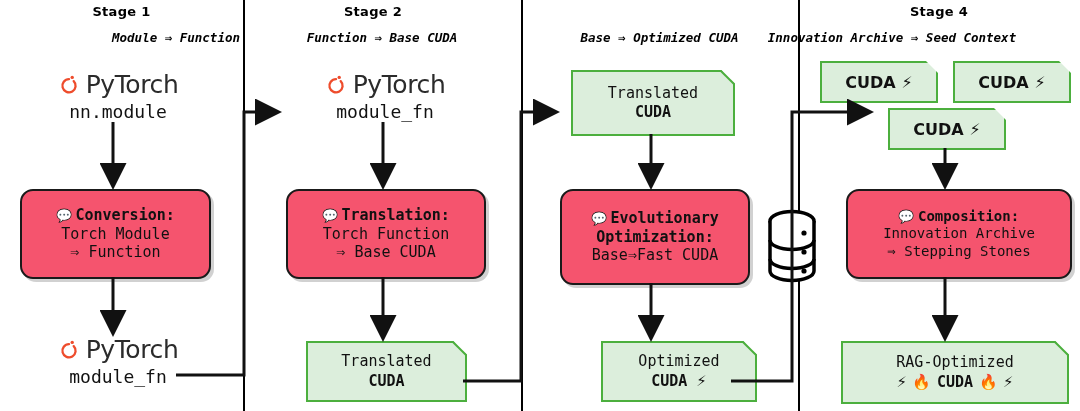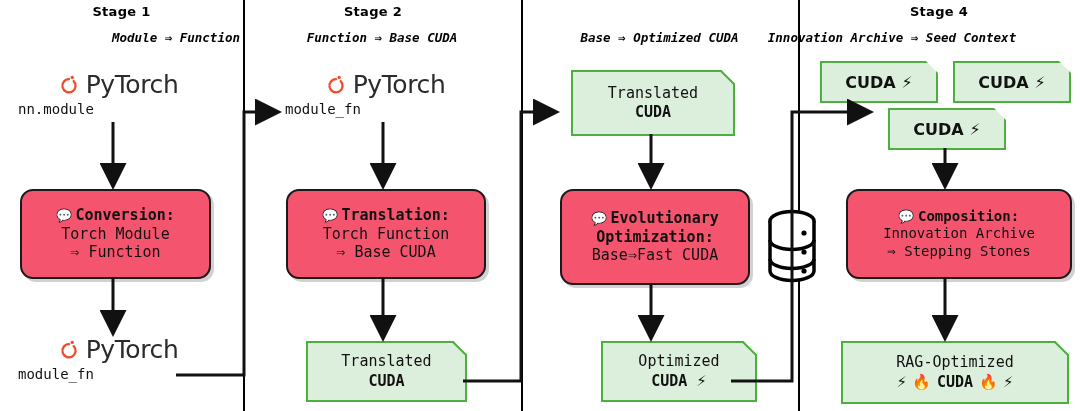--- a/index.html
+++ b/index.html
@@ -9,24 +9,24 @@
   svg.wires{position:absolute;left:0;top:0;width:1080px;height:411px;pointer-events:none;}
 
   .stage-title{position:absolute;text-align:center;font-family:"DejaVu Sans",sans-serif;
      font-weight:bold;font-size:13px;letter-spacing:.3px;color:#000;}
   .stage-sub{position:absolute;text-align:center;font-family:"DejaVu Sans Mono",monospace;
      font-style:italic;font-weight:bold;font-size:12.5px;color:#000;white-space:nowrap;}
 
   .divider{position:absolute;width:2px;background:#000;top:0;height:411px;}
 
   
-  .torch{position:absolute;text-align:left;}
+  .torch{position:absolute;text-align:center;}
   .torch-row{display:flex;align-items:center;justify-content:center;gap:6px;}
   .torch-name{font-family:"DejaVu Sans",sans-serif;font-size:25px;color:#2b2b2b;letter-spacing:-.4px;}
-  .torch-sub{font-family:"DejaVu Sans Mono",monospace;font-size:14px;color:#111;margin-top:2px;}
+  .torch-sub{font-family:"DejaVu Sans Mono",monospace;font-size:18px;color:#111;margin-top:2px;}
 
   
   .pbox{position:absolute;background:#F5546E;border:2px solid #1a1a1a;border-radius:13px;
         box-shadow:3px 3px 0 rgba(0,0,0,.18);
         display:flex;flex-direction:column;align-items:center;justify-content:center;
         text-align:center;line-height:1.26;}
   .pbox .l1{font-weight:bold;font-size:15px;display:flex;align-items:center;gap:3px;justify-content:center;}
   .pbox .l2,.pbox .l3{font-size:15px;}
   .pbox.small .l1,.pbox.small .l2,.pbox.small .l3{font-size:14px;}
   .bubble{font-size:13px;line-height:1;}

